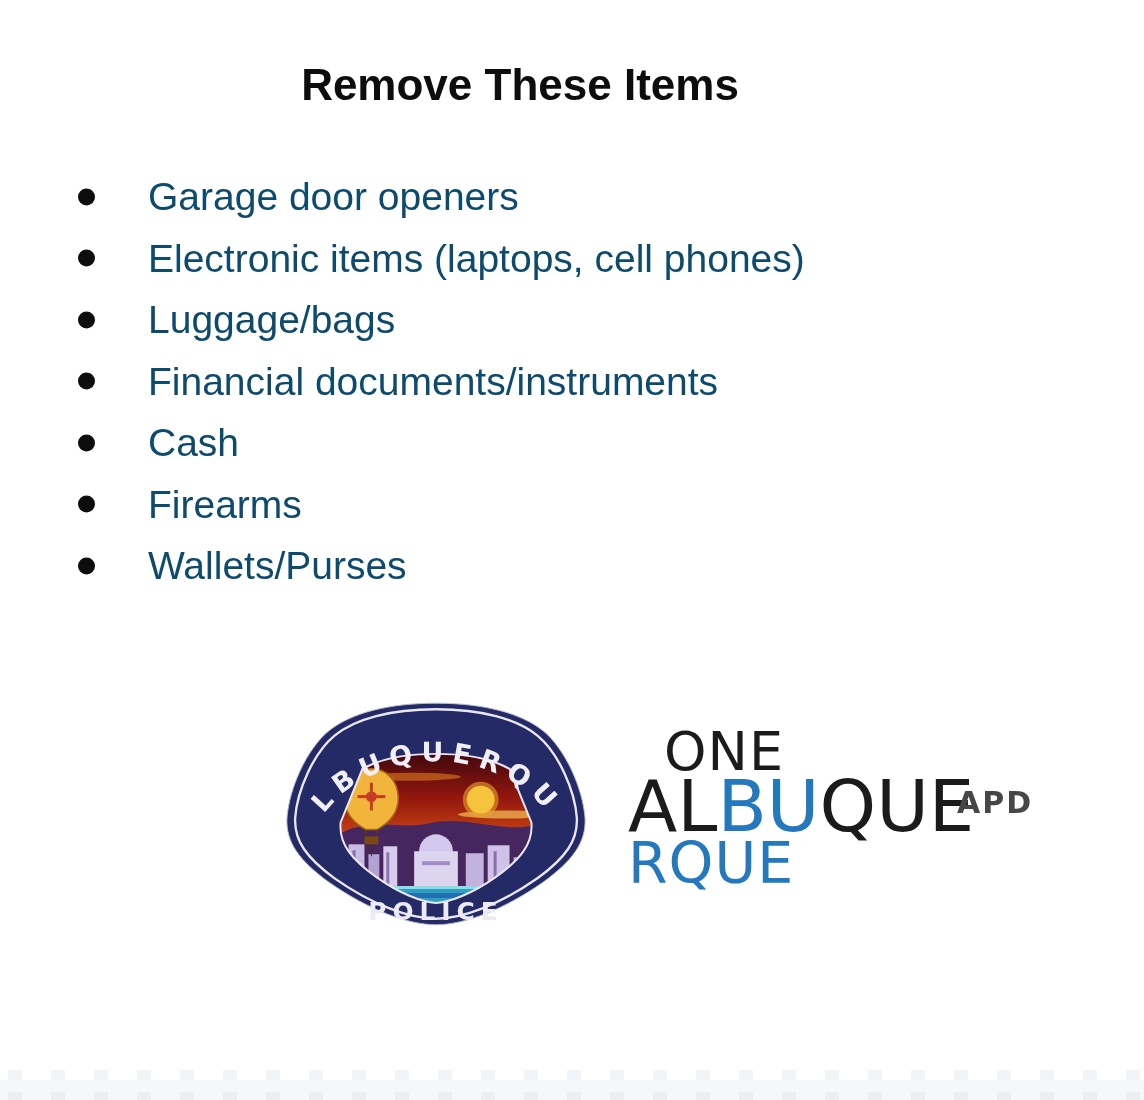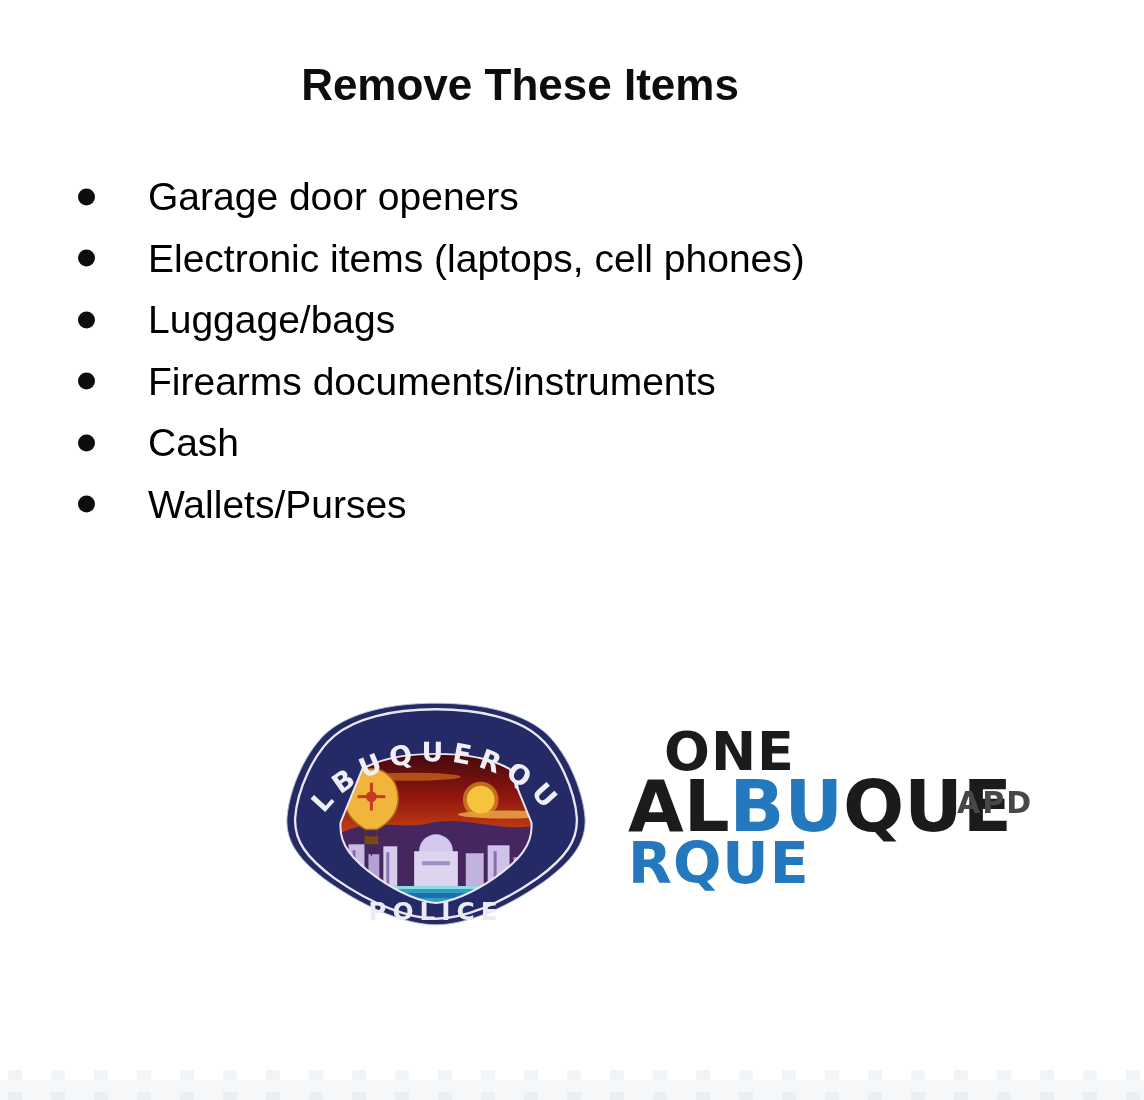--- a/index.html
+++ b/index.html
@@ -17,35 +17,35 @@
     text-align:center;font-size:44px;font-weight:700;letter-spacing:0;
     color:#0d0d0d;
   }
 
   
   .item-list{
     position:absolute;left:0;top:166px;width:1040px;margin:0;padding:0;list-style:none;
   }
   .item-list li{
     position:relative;padding-left:148px;height:61.5px;line-height:61.5px;
-    font-size:39px;color:#000000;white-space:nowrap;
+    font-size:39px;color:#0c4a6e;white-space:nowrap;
   }
   .item-list li::before{
     content:"";position:absolute;left:78px;top:50%;transform:translateY(-50%);
     width:17px;height:17px;border-radius:50%;background:#0d0d0d;
   }
 
   
   .badge-wrap{position:absolute;left:277px;top:696px;width:318px;height:236px;}
   .badge-wrap svg{display:block;width:100%;height:100%;}
 
   
   .one-logo{
     position:absolute;left:628px;top:727px;width:314px;
-    font-family:"DejaVu Sans",sans-serif;font-weight:700;line-height:1;
+    font-family:"DejaVu Sans",sans-serif;font-weight:400;line-height:1;
     color:var(--logo_black,#1b1b1b);
   }
   .one-logo .l1{font-size:54px;line-height:50px;margin-left:36px;letter-spacing:1px;}
   .one-logo .l2{font-size:72px;line-height:59px;letter-spacing:0;}
   .one-logo .l3{font-size:57px;line-height:54px;letter-spacing:1px;text-align:left;color:var(--logo_blue,#2478bd);}
   .one-logo .blue{color:var(--logo_blue,#2478bd);}
   .apd-label{
     position:absolute;left:957px;top:785px;
     font-family:"DejaVu Sans",sans-serif;font-weight:700;
     font-size:30px;letter-spacing:2px;color:var(--apd_gray,#474747);
@@ -67,22 +67,23 @@
 <body>
 
 <div class="doc">
 
   <h1 class="page-title">Remove These Items</h1>
 
   <ul class="item-list">
     <li>Garage door openers</li>
     <li>Electronic items (laptops, cell phones)</li>
     <li>Luggage/bags</li>
-    <li>Firearms documents/instruments</li>
+    <li>Financial documents/instruments</li>
     <li>Cash</li>
+    <li>Firearms</li>
     <li>Wallets/Purses</li>
   </ul>
 
   <div class="badge-wrap">
     <svg viewBox="0 0 320 235" xmlns="http://www.w3.org/2000/svg" xmlns:xlink="http://www.w3.org/1999/xlink" font-family="DejaVu Sans, sans-serif">
       <defs>
         <linearGradient id="sky" x1="0" y1="0" x2="0" y2="1">
           <stop offset="0" stop-color="#42080e"></stop>
           <stop offset="0.30" stop-color="#94170f"></stop>
           <stop offset="0.55" stop-color="#c84413"></stop>

